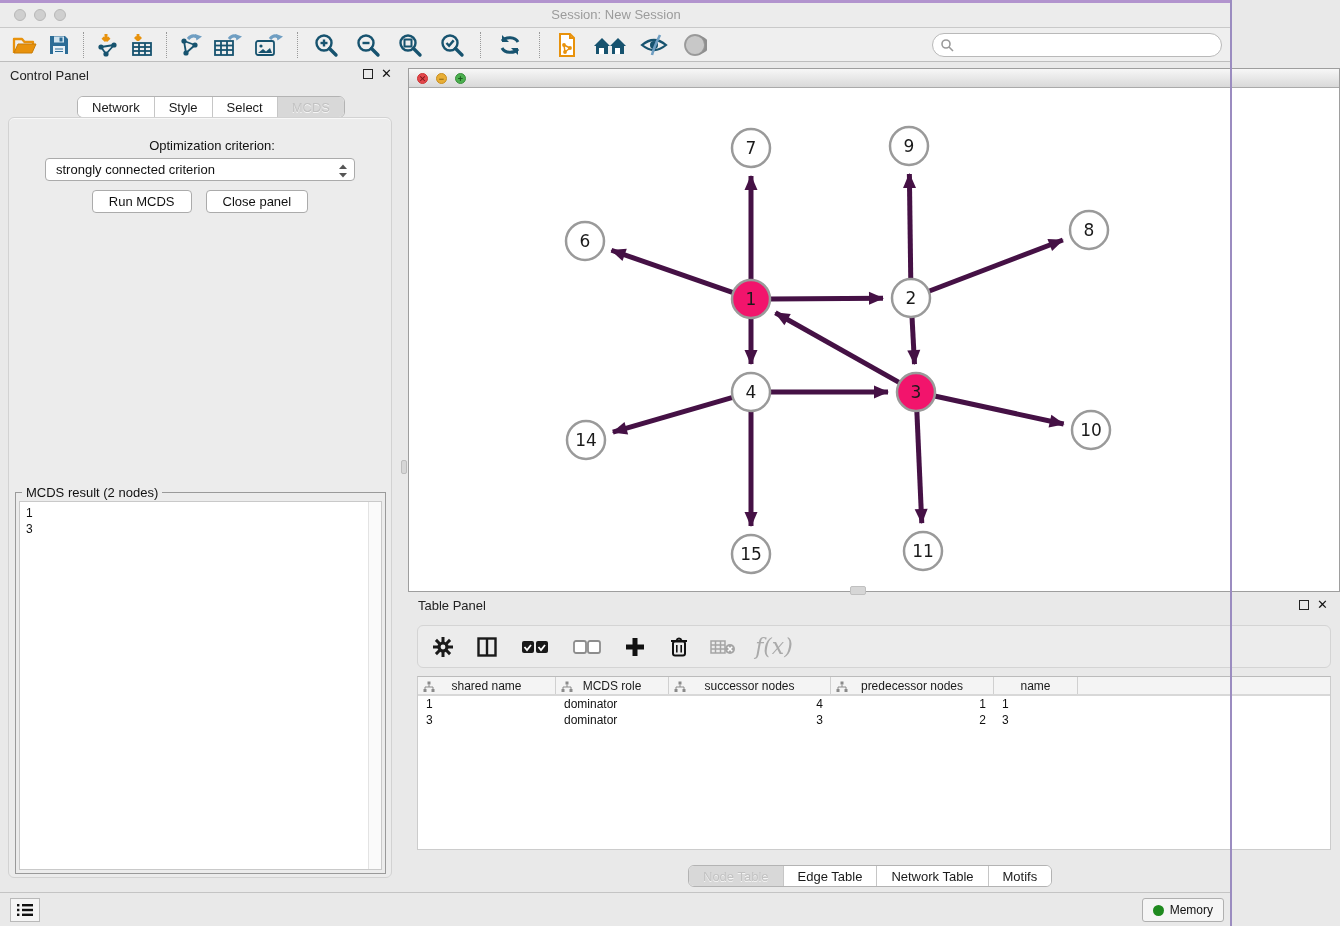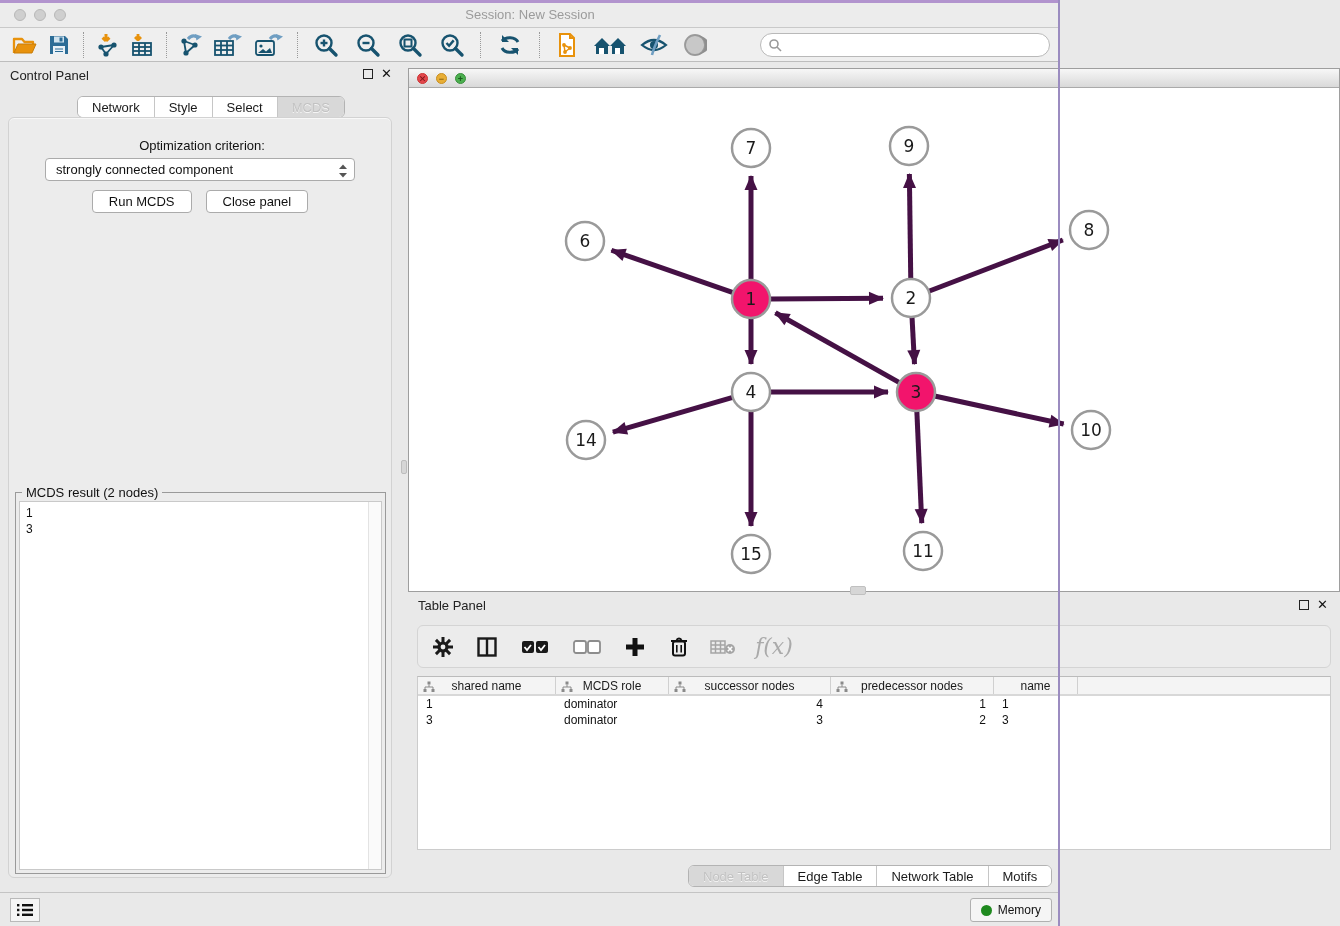--- a/index.html
+++ b/index.html
@@ -1,18 +1,18 @@
 <!DOCTYPE html>
 <html><head>
 <meta charset="utf-8">
 <style>
   html,body{margin:0;padding:0;width:1340px;height:926px;overflow:hidden;
     font-family:"Liberation Sans","DejaVu Sans",sans-serif;background:#e9e9e9;}
   *{box-sizing:border-box;}
-  .app{position:relative;width:1060px;height:926px;background:#e9e9e9;}
+  .app{position:relative;width:1232px;height:926px;background:#e9e9e9;}
   .app::before{content:"";position:absolute;left:0;top:0;right:0;height:3px;background:#b294ce;z-index:60;}
   .app::after{content:"";position:absolute;right:0;top:0;bottom:0;width:2px;background:#9b8cc0;z-index:60;}
 
   
   .titlebar{position:absolute;left:0;top:0;width:100%;height:28px;background:#ececec;
     border-bottom:1px solid #c9c9c9;}
   .tl{position:absolute;top:9px;width:12px;height:12px;border-radius:50%;
     background:#cfcfcf;border:1px solid #b8b8b8;}
   .titlebar .title{position:absolute;left:0;right:0;top:7px;text-align:center;
     font-size:13px;color:#9b9b9b;}
@@ -40,21 +40,21 @@
   .segbar{position:absolute;display:flex;border:1px solid #b3b3b3;border-radius:6px;overflow:hidden;
     background:#fff;height:22px;}
   .cp-tabs{left:77px;top:34px;}
   .seg{padding:0 14px;font-size:13px;color:#1a1a1a;display:flex;align-items:center;background:#fff;
     border-left:1px solid #c6c6c6;white-space:nowrap;}
   .seg:first-child{border-left:none;}
   .seg.sel{background:#d8d8d8;color:#c2c2c2;text-shadow:0 1px 0 #f5f5f5;}
 
   .cp-body{position:absolute;left:8px;top:55px;width:384px;height:761px;background:#ececec;
     border:1px solid #d2d2d2;border-radius:6px;box-shadow:inset 0 1px 0 #f8f8f8;}
-  .opt-label{position:absolute;left:2px;width:100%;top:20px;text-align:center;font-size:13px;color:#111;}
+  .opt-label{position:absolute;left:12px;width:100%;top:20px;text-align:center;font-size:13px;color:#111;}
   .criterion{position:absolute;left:36px;top:40px;width:310px;height:23px;background:#fff;
     border:1px solid #ababab;border-radius:4px;font-size:13px;color:#111;display:flex;
     align-items:center;padding:0 24px 0 10px;}
   .criterion svg{position:absolute;right:6px;top:4px;}
   .btnrow{position:absolute;left:0;top:72px;width:100%;display:flex;justify-content:center;gap:14px;}
   .pbtn{height:23px;background:#fff;border:1px solid #ababab;border-radius:4px;font-size:13px;
     color:#111;display:flex;align-items:center;padding:0 16px;}
 
   .result-group{position:absolute;left:6px;top:374px;width:371px;height:382px;
     border:1px solid #9a9a9a;background:#ececec;}
@@ -288,21 +288,21 @@
     <div class="segbar cp-tabs" id="cp-tabs">
         <div class="seg">Network</div>
         <div class="seg">Style</div>
         <div class="seg">Select</div>
         <div class="seg sel">MCDS</div>
       </div>
 
     <div class="cp-body">
       <div class="opt-label">Optimization criterion:</div>
       <div class="criterion">
-        <span>strongly connected component</span>
+        <span>strongly connected criterion</span>
         <svg width="10" height="16" viewBox="0 0 10 16">
           <path d="M1 6 L5 1.5 L9 6 Z" fill="#555"></path>
           <path d="M1 10 L5 14.5 L9 10 Z" fill="#555"></path>
         </svg>
       </div>
       <div class="btnrow">
         <div class="pbtn">Run MCDS</div>
         <div class="pbtn">Close panel</div>
       </div>
       <div class="result-group">

